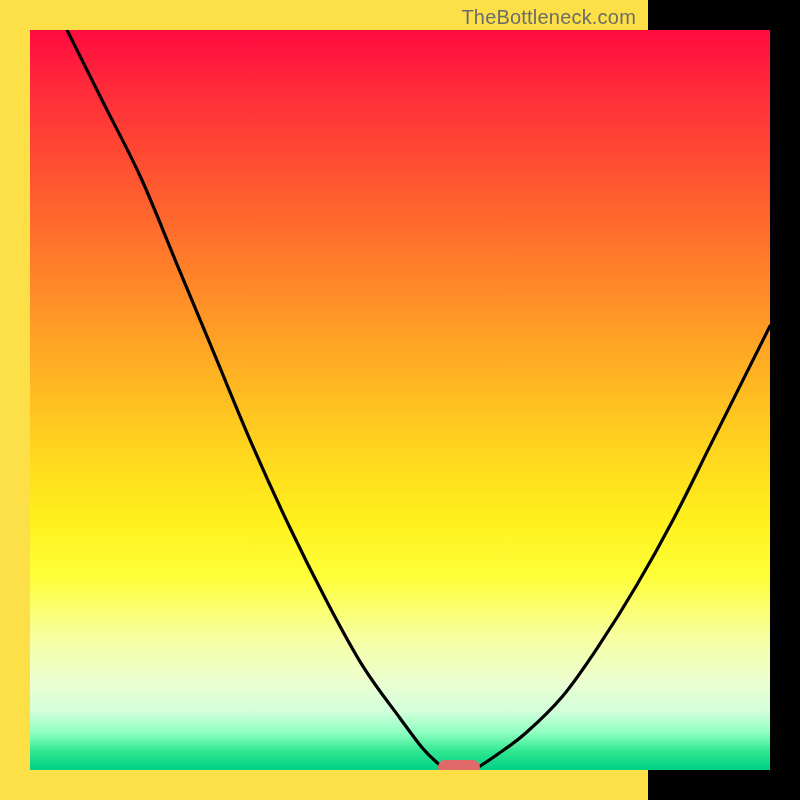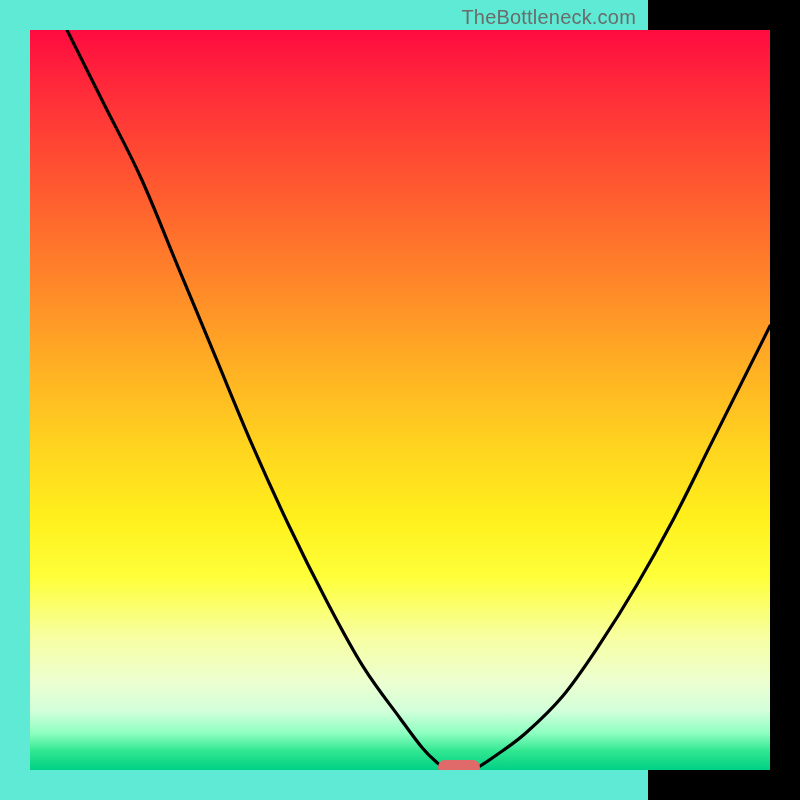--- a/index.html
+++ b/index.html
@@ -10,21 +10,21 @@
     background: #000;
     overflow: hidden;
     font-family: Arial, Helvetica, sans-serif;
   }
   .frame {
     position: absolute;
     top: 0;
     left: 0;
     width: 648px;
     height: 800px;
-    background: #5eead4;
+    background: #fde047;
   }
   .plot-area {
     position: absolute;
     top: 30px;
     left: 30px;
     width: 740px;
     height: 740px;
     overflow: hidden;
   }
   .gradient {

